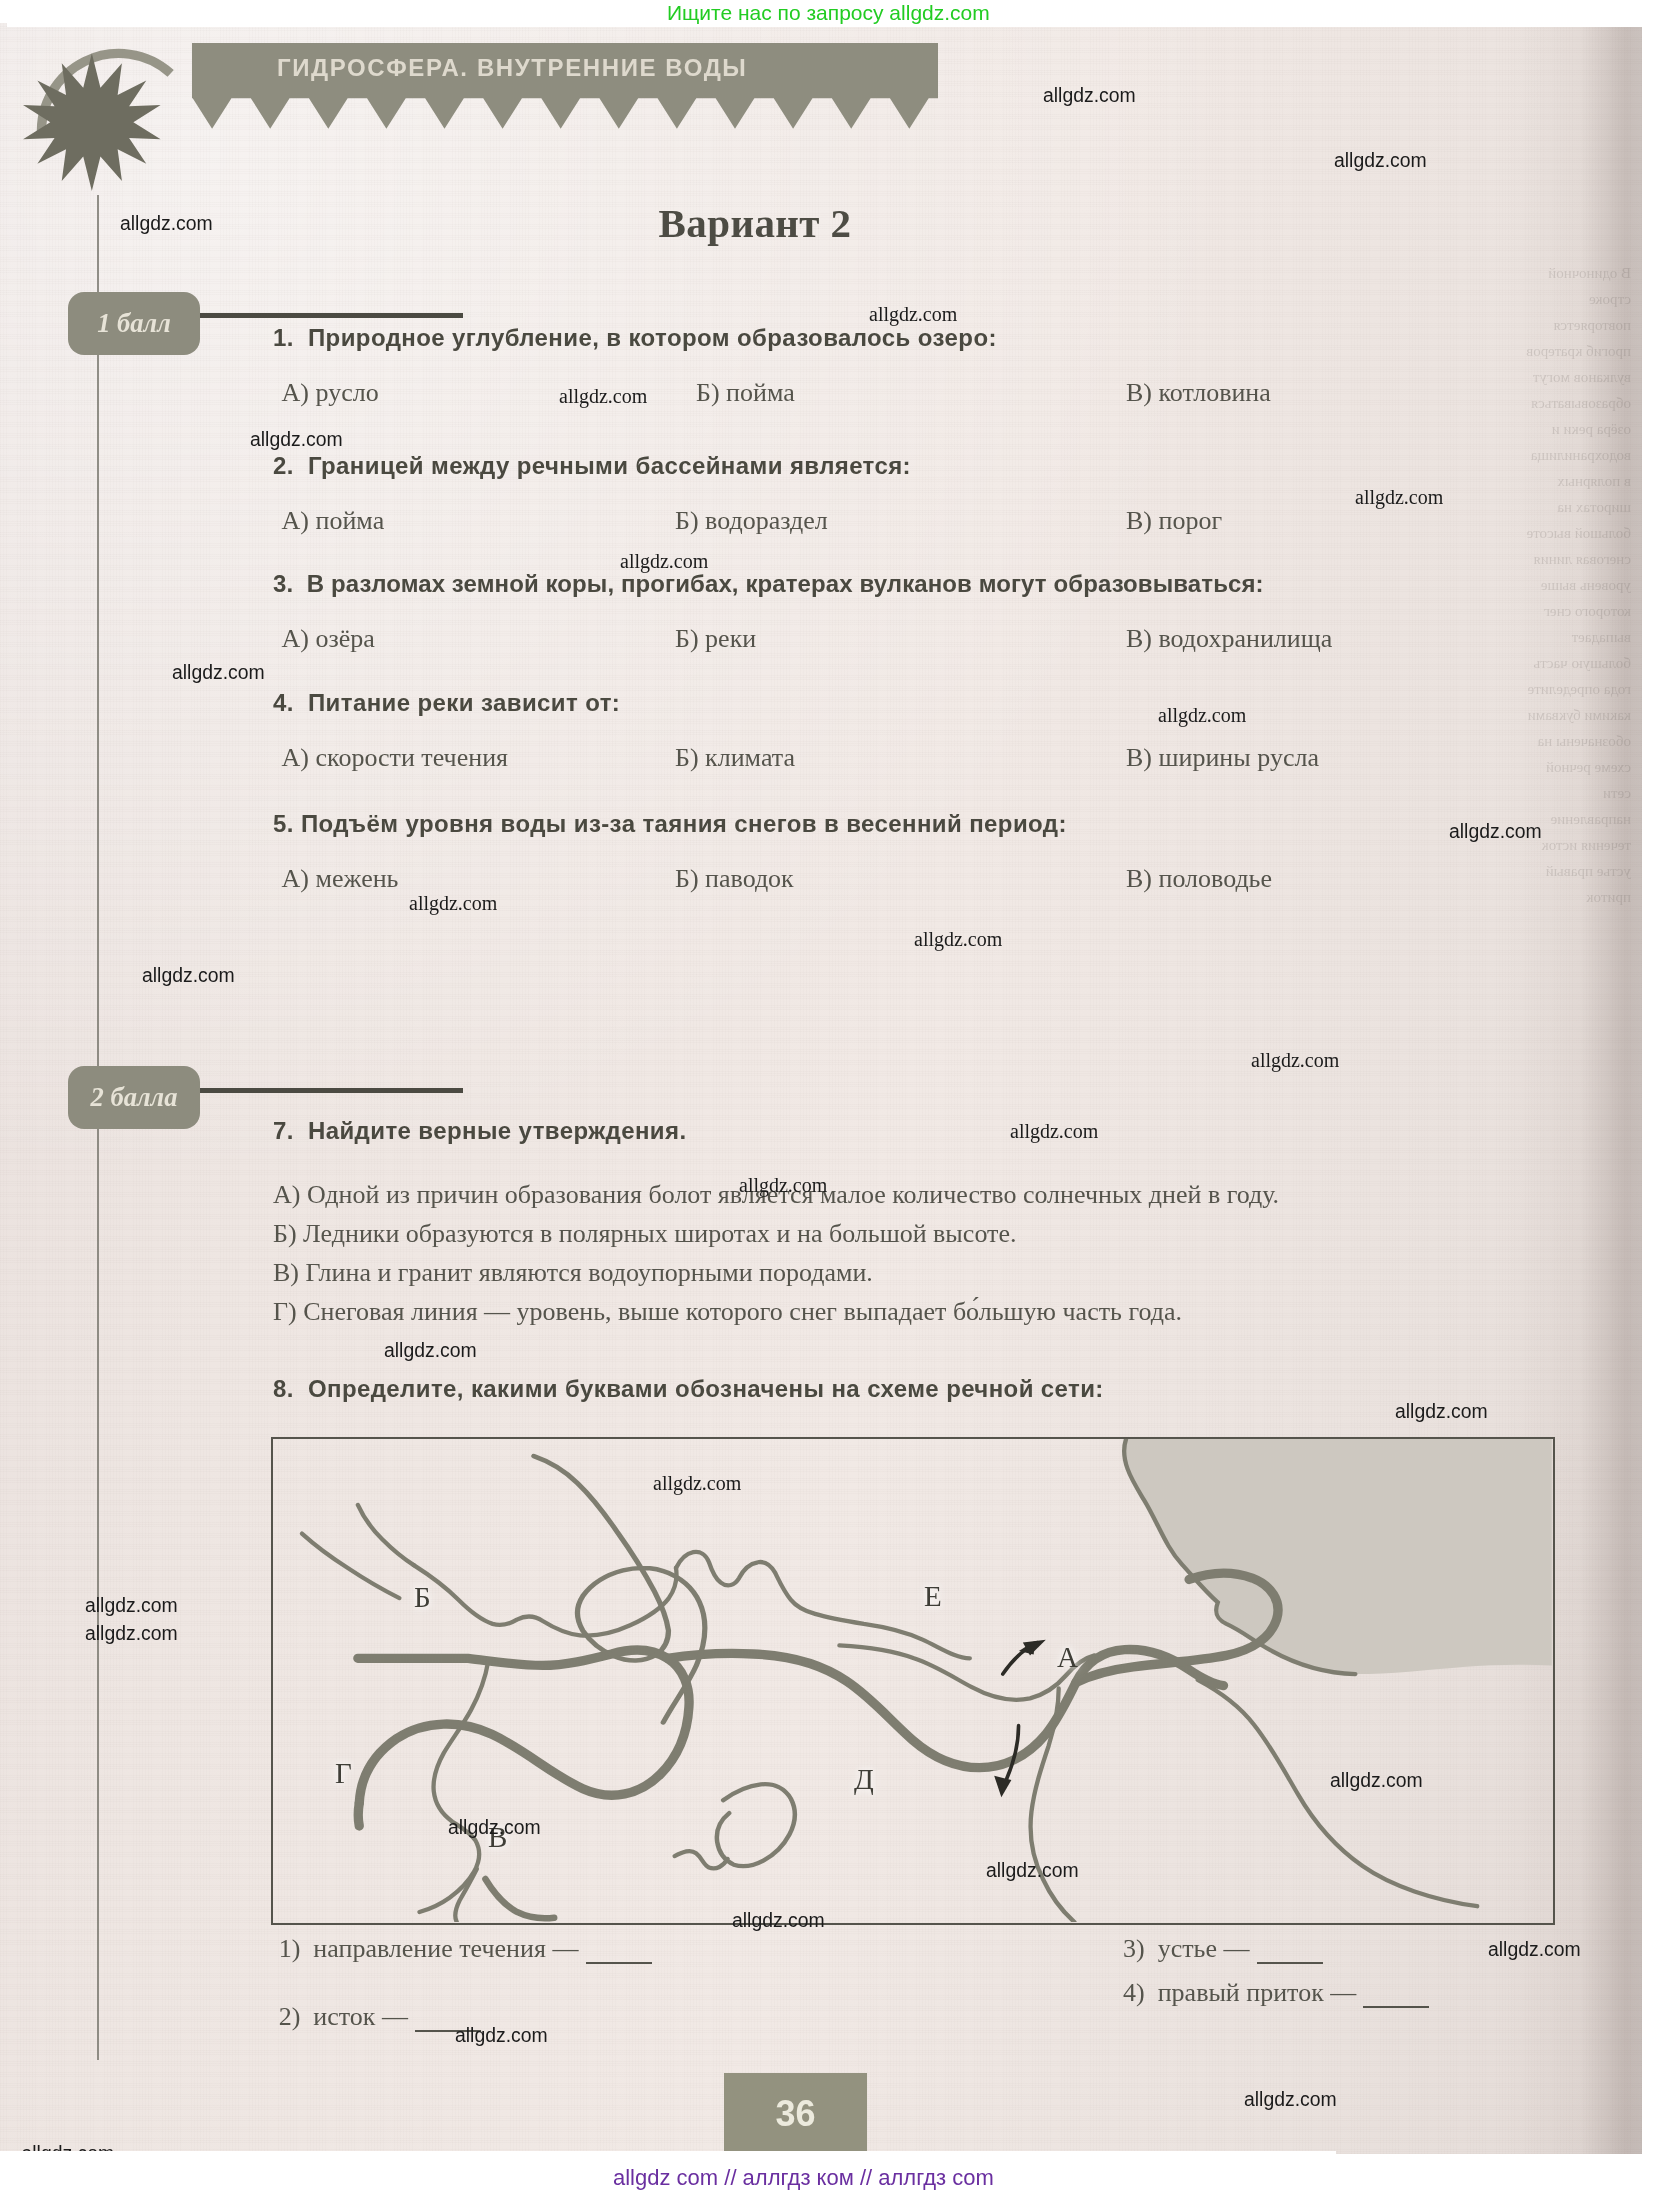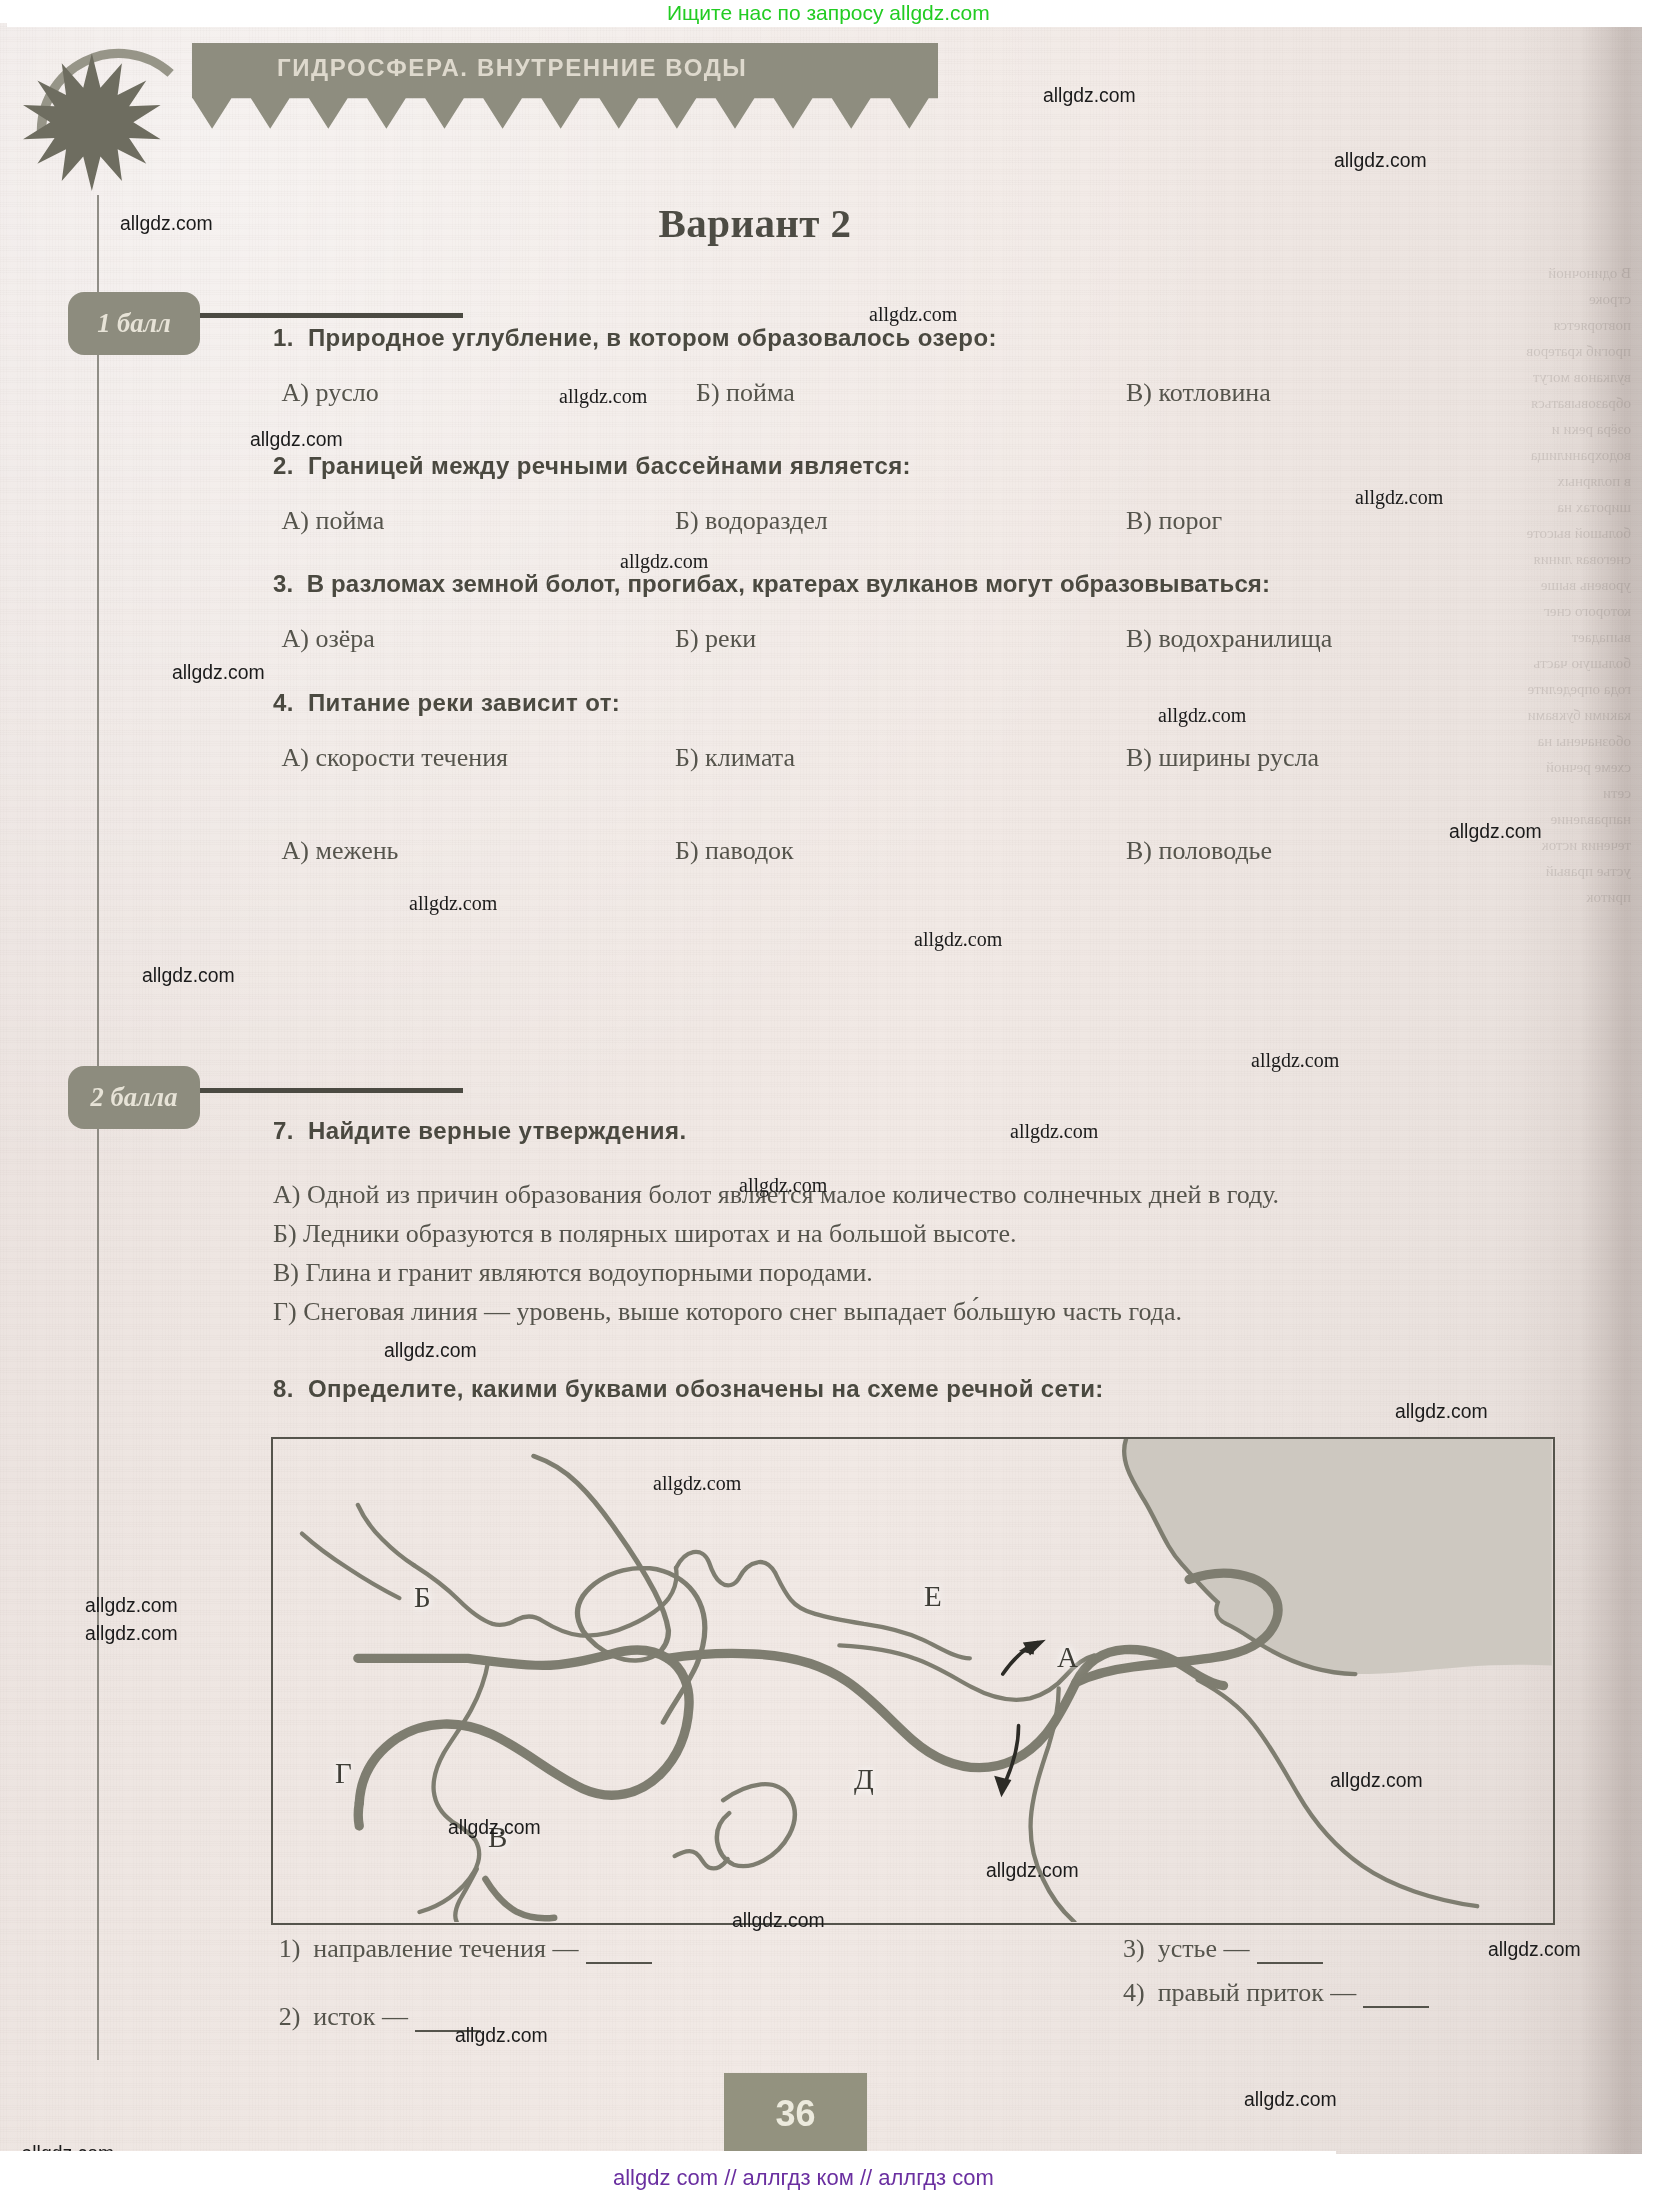--- a/index.html
+++ b/index.html
@@ -377,41 +377,44 @@
       </div>
       <div class="opts">
         <span class="opt c1">А) пойма</span>
         <span class="opt c2b">Б) водораздел</span>
         <span class="opt c3">В) порог</span>
       </div>
     </div>
 
     <div class="q" style="top:547px">
       <div class="q-stem wide">
-        <span>3.</span>&nbsp;&nbsp;<span>В разломах земной болот, прогибах, кратерах вулканов могут образовываться:</span>
+        <span>3.</span>&nbsp;&nbsp;<span>В разломах земной коры, прогибах, кратерах вулканов могут образовываться:</span>
       </div>
       <div class="opts">
         <span class="opt c1">А) озёра</span>
         <span class="opt c2b">Б) реки</span>
         <span class="opt c3">В) водохранилища</span>
       </div>
     </div>
 
     <div class="q" style="top:666px">
       <div class="q-stem">
         <span>4.</span>&nbsp;&nbsp;<span>Питание реки зависит от:</span>
       </div>
       <div class="opts">
         <span class="opt c1">А) скорости течения</span>
         <span class="opt c2b">Б) климата</span>
         <span class="opt c3">В) ширины русла</span>
       </div>
     </div>
 
     <div class="q" style="top:787px">
+      <div class="q-stem">
+        <span>5.</span>&nbsp;<span>Подъём уровня воды из‑за таяния снегов в весенний период:</span>
+      </div>
       <div class="opts">
         <span class="opt c1">А) межень</span>
         <span class="opt c2b">Б) паводок</span>
         <span class="opt c3">В) половодье</span>
       </div>
     </div>
 
 
     <div class="q" style="top:1094px">
       <div class="q-stem">

